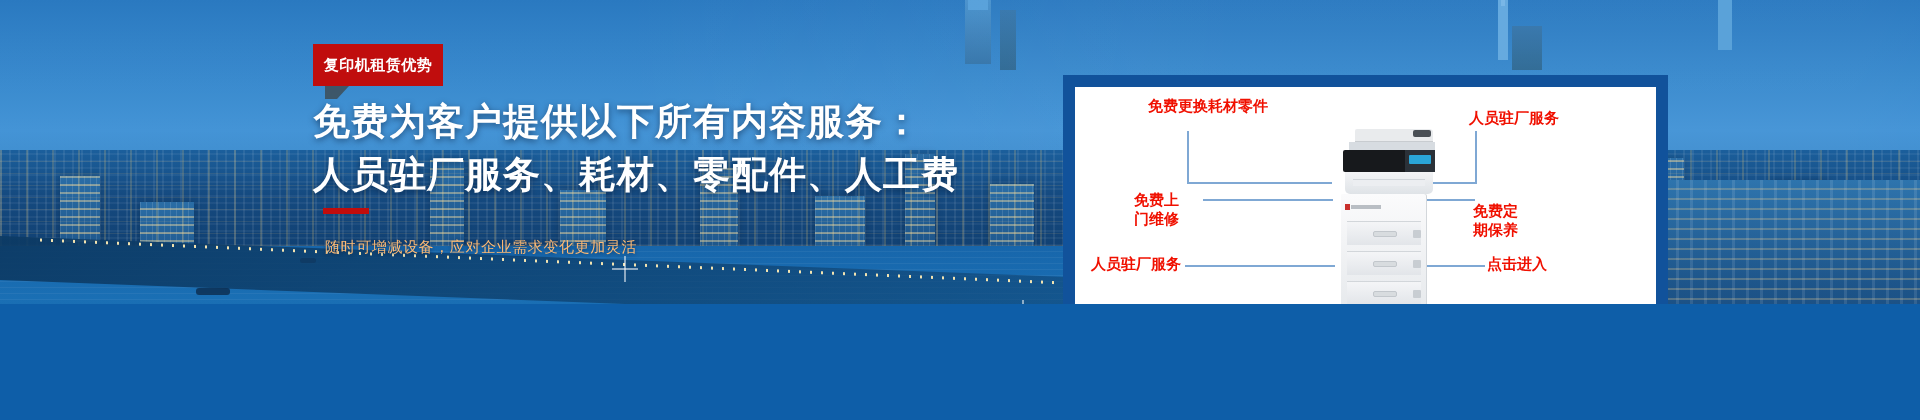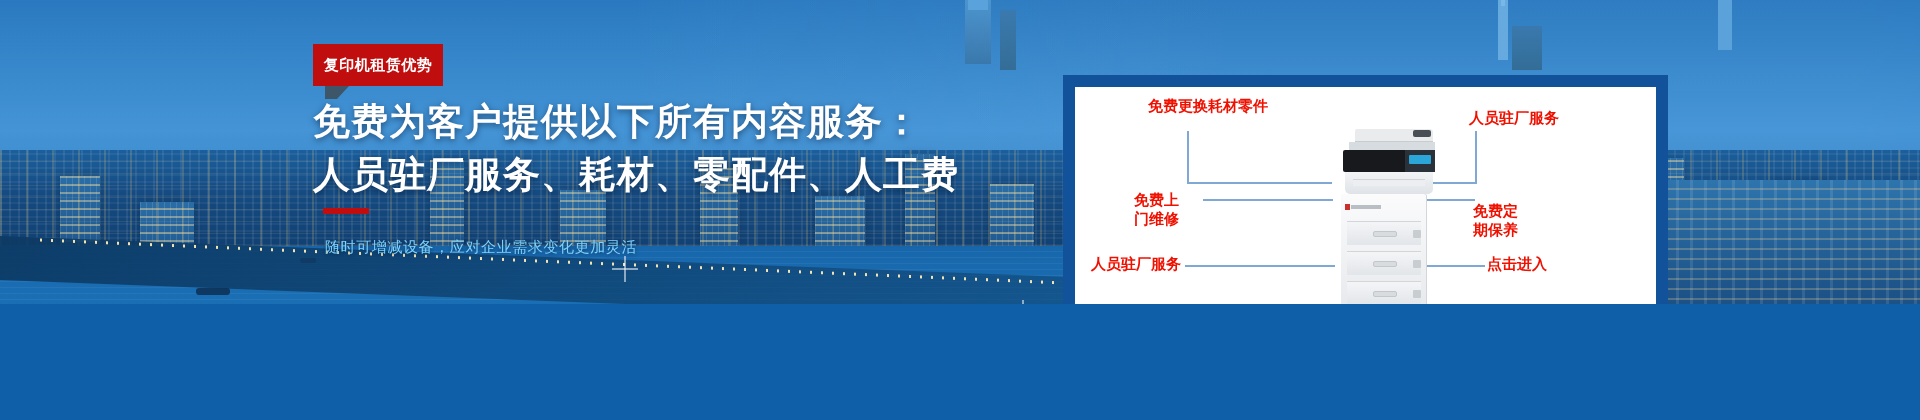--- a/index.html
+++ b/index.html
@@ -126,21 +126,21 @@
     color:#fff; font-size:37px; font-weight:700; line-height:1.42;
     letter-spacing:1px;
     text-shadow:0 2px 6px rgba(0,20,50,.55);
   }
   .headline .l2 { display:block; }
   .rule {
     position:absolute; left:323px; top:208px; width:46px; height:6px; background:#c00d0d;
   }
   .subline {
     position:absolute; left:325px; top:238px; width:520px;
-    color:#7dd3fc; font-size:15px; letter-spacing:.6px;
+    color:#fdba74; font-size:15px; letter-spacing:.6px;
     text-shadow:0 1px 4px rgba(0,20,50,.6);
   }
   .cta {
     position:absolute; left:389px; top:336px; width:128px; height:56px;
     background:#14532d; color:#fff; border:0;
     font-family:"Liberation Sans", sans-serif;
     font-size:16px; font-weight:700; letter-spacing:1px; cursor:pointer;
     display:flex; align-items:center; justify-content:center;
   }
 

